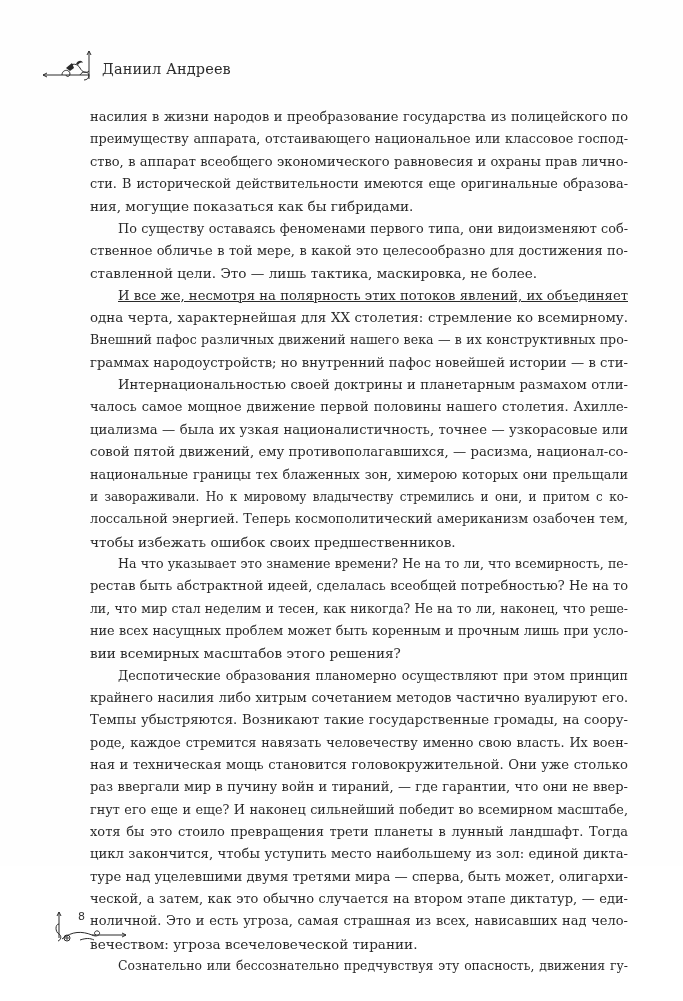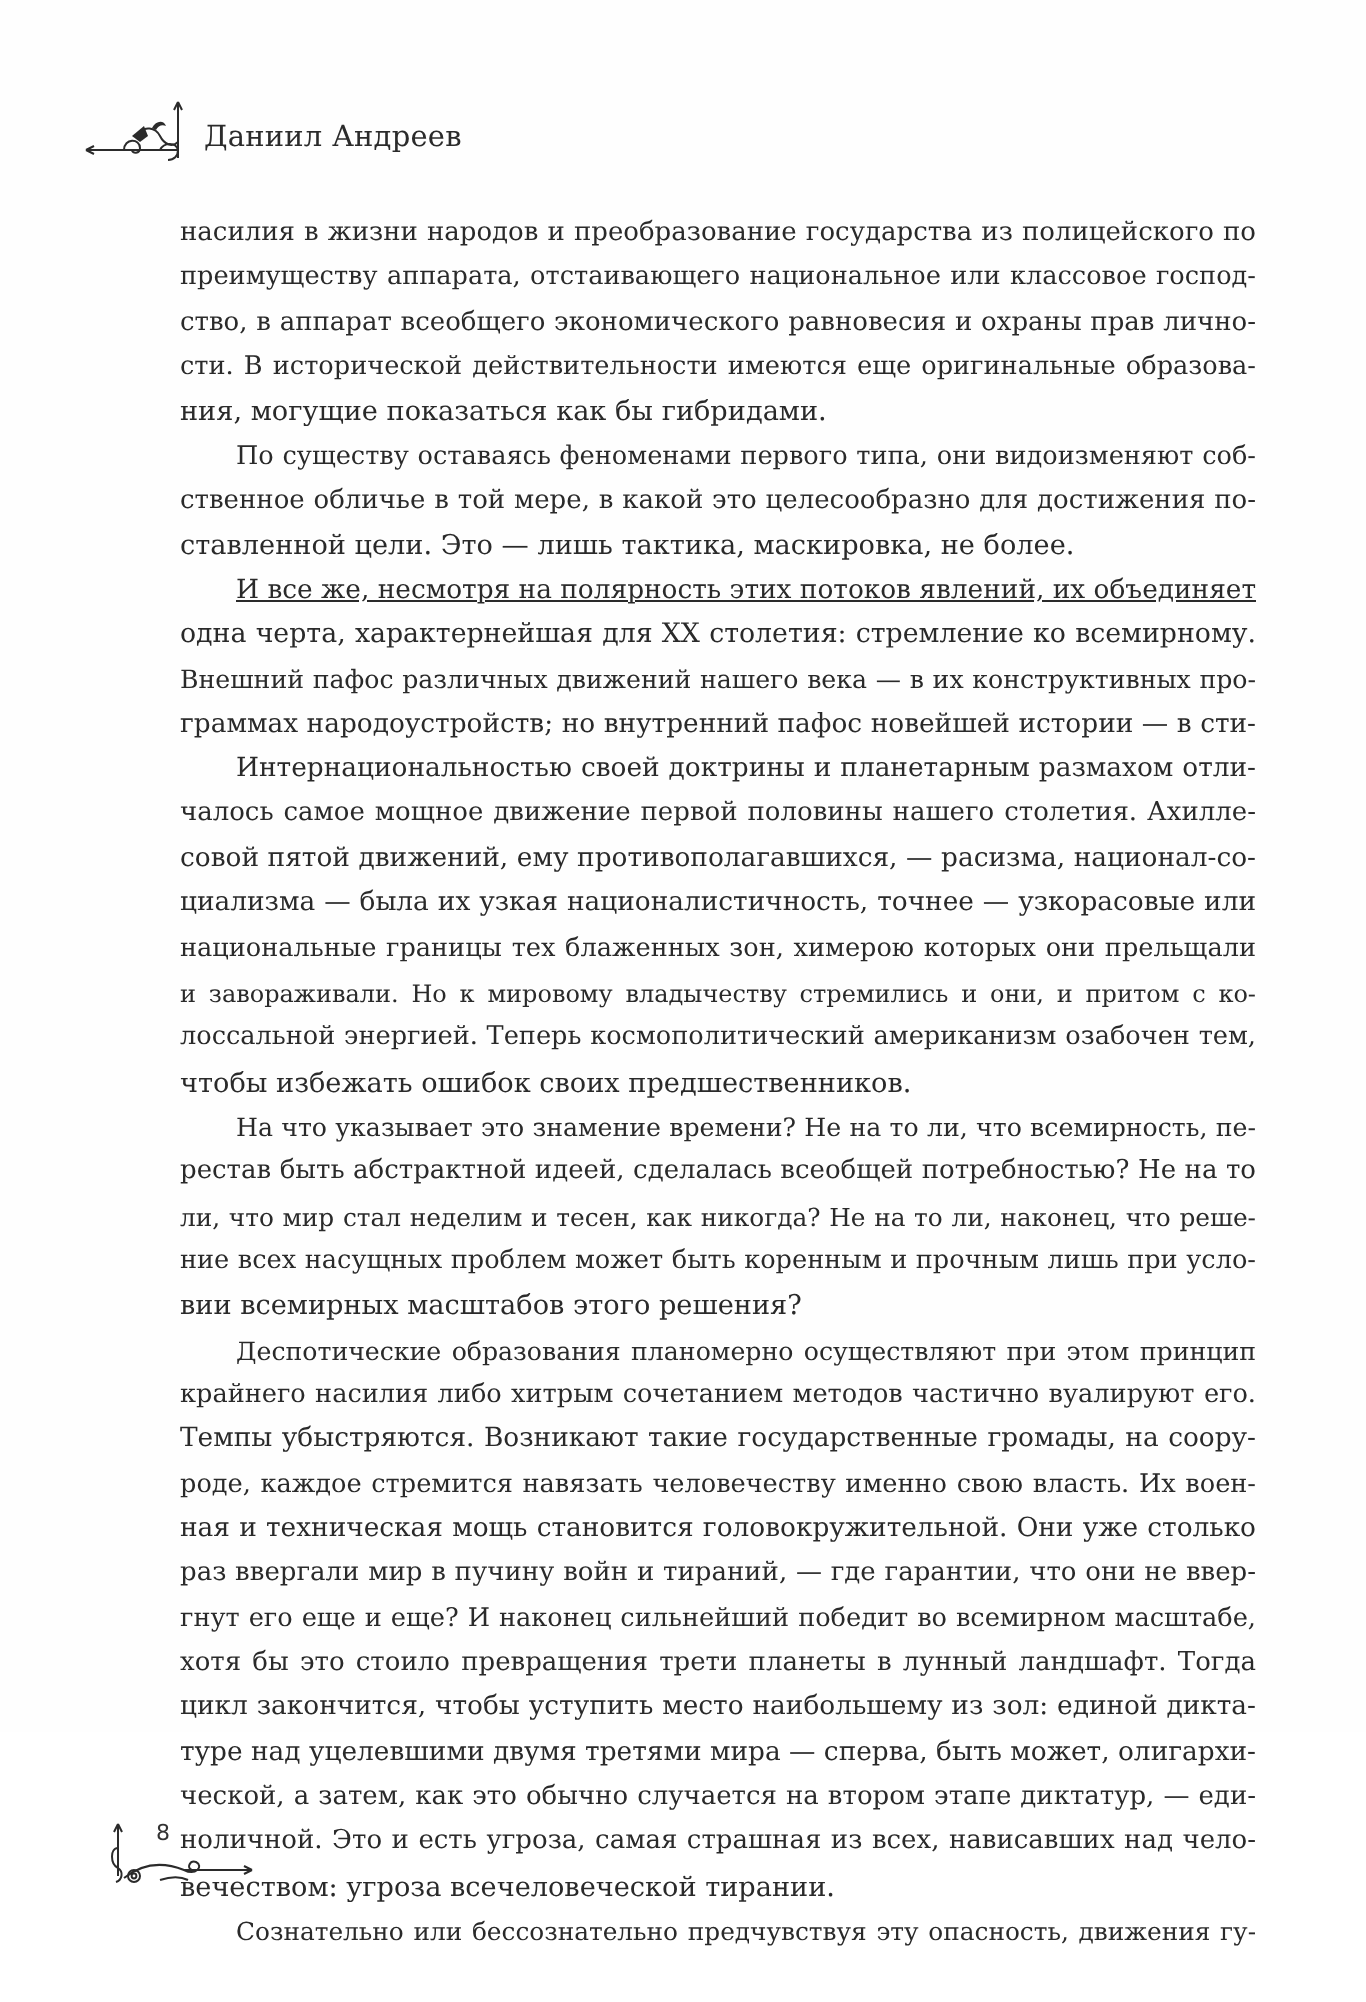--- a/index.html
+++ b/index.html
@@ -64,22 +64,22 @@
       </p>
       <p>
         <span class="line" style="text-indent: 28px; font-size: 13.2px; text-decoration: underline;">И все же, несмотря на полярность этих потоков явлений, их объединяет</span>
         <span class="line" style="font-size: 13.4px;">одна черта, характернейшая для XX столетия: стремление ко всемирному.</span>
         <span class="line" style="font-size: 12.6px;">Внешний пафос различных движений нашего века — в их конструктивных про-</span>
         <span class="line" style="font-size: 13.2px;">граммах народоустройств; но внутренний пафос новейшей истории — в сти-</span>
       </p>
       <p>
         <span class="line" style="text-indent: 28px; font-size: 13.2px;">Интернациональностью своей доктрины и планетарным размахом отли-</span>
         <span class="line" style="font-size: 13px;">чалось самое мощное движение первой половины нашего столетия. Ахилле-</span>
+        <span class="line" style="font-size: 13.2px;">циализма — была их узкая националистичность, точнее — узкорасовые или</span>
         <span class="line" style="font-size: 13.2px;">совой пятой движений, ему противополагавшихся, — расизма, национал-со-</span>
-        <span class="line" style="font-size: 13.2px;">циализма — была их узкая националистичность, точнее — узкорасовые или</span>
         <span class="line" style="font-size: 12.8px;">национальные границы тех блаженных зон, химерою которых они прельщали</span>
         <span class="line" style="font-size: 12px;">и завораживали. Но к мировому владычеству стремились и они, и притом с ко-</span>
         <span class="line" style="font-size: 12.8px;">лоссальной энергией. Теперь космополитический американизм озабочен тем,</span>
         <span class="line last">чтобы избежать ошибок своих предшественников.</span>
       </p>
       <p>
         <span class="line" style="text-indent: 28px; font-size: 12.6px;">На что указывает это знамение времени? Не на то ли, что всемирность, пе-</span>
         <span class="line" style="font-size: 13px;">рестав быть абстрактной идеей, сделалась всеобщей потребностью? Не на то</span>
         <span class="line" style="font-size: 12.4px;">ли, что мир стал неделим и тесен, как никогда? Не на то ли, наконец, что реше-</span>
         <span class="line" style="font-size: 12.8px;">ние всех насущных проблем может быть коренным и прочным лишь при усло-</span>

